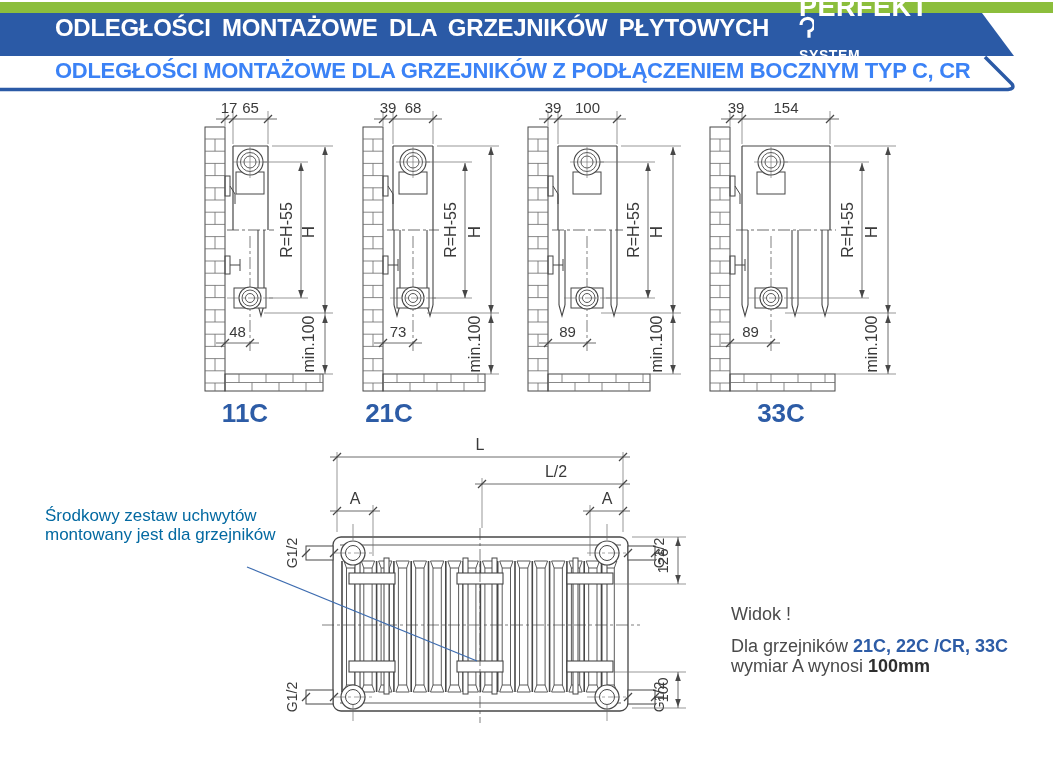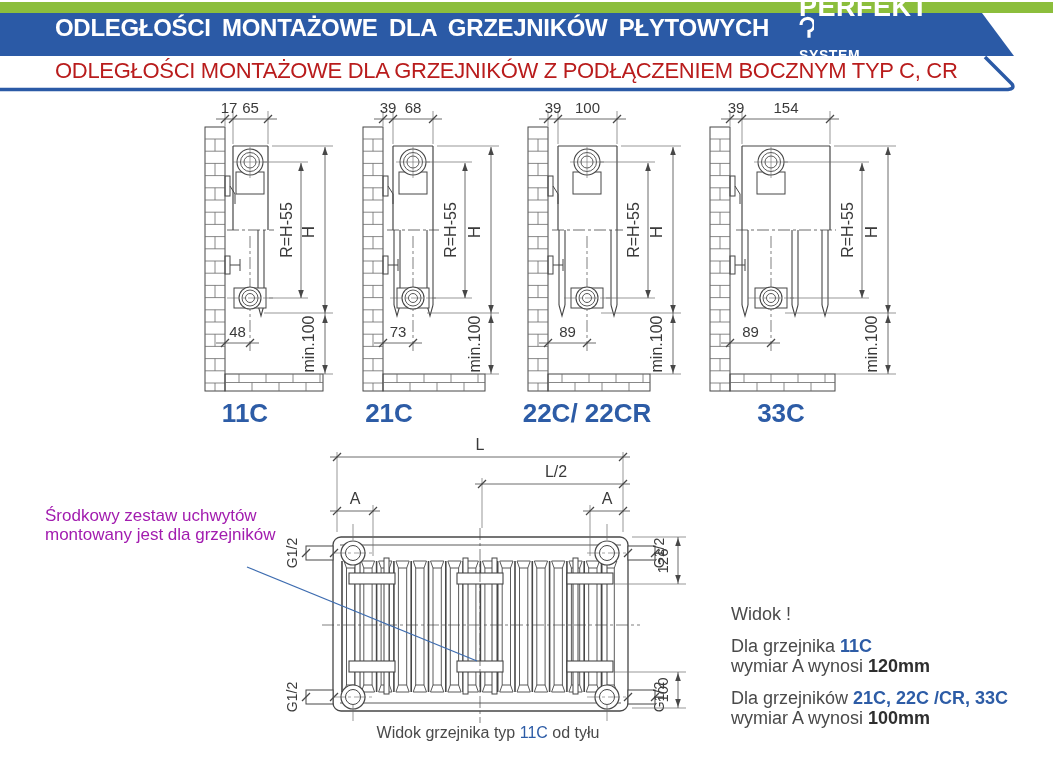--- a/index.html
+++ b/index.html
@@ -7,27 +7,27 @@
         font-family:"Liberation Sans",sans-serif;}
   .abs{position:absolute;}
   
   .title-band{left:0;top:13px;width:1015px;height:29px;display:flex;align-items:center;}
   .title-text{color:#fff;font-size:24px;font-weight:bold;letter-spacing:-0.3px;word-spacing:5px;
               padding-left:55px;white-space:nowrap;}
   .brand{color:#fff;font-weight:bold;font-size:27px;letter-spacing:0.5px;margin-left:14px;
          display:inline-flex;align-items:baseline;white-space:nowrap;flex-direction:column;}
   .brand-hook{position:relative;top:-7px;margin-left:-3px;}
   .brand-sub{font-size:14px;font-weight:bold;letter-spacing:0.6px;margin-left:16px;}
-  .subtitle{left:55px;top:58px;color:#b91c1c;font-size:22px;font-weight:normal;letter-spacing:-0.3px;
+  .subtitle{left:55px;top:58px;color:#3b82f6;font-size:22px;font-weight:bold;letter-spacing:-0.3px;
             white-space:nowrap;}
   
   .type-label{top:398px;transform:translateX(-50%);color:#2d5ca6;font-size:26px;font-weight:bold;
               white-space:nowrap;}
   
-  .note-left{left:45px;top:506px;color:#a21caf;font-size:17px;line-height:19px;}
+  .note-left{left:45px;top:506px;color:#0369a1;font-size:17px;line-height:19px;}
   .note-right{left:731px;top:604px;color:#4a4a4a;font-size:18px;line-height:20px;}
   .note-right .group{margin-top:12px;}
   .blue-strong{color:#2d5ca6;font-weight:bold;}
   .dark-strong{color:#2e2e2e;font-weight:bold;}
   .caption{left:488px;top:724px;transform:translateX(-50%);color:#4a4a4a;font-size:16px;white-space:nowrap;}
   .caption .blue{color:#2d5ca6;}
 </style>
 </head>
 <body>
 
@@ -639,37 +639,29 @@
       <svg class="brand-hook" width="15" height="24">
         <path d="M2 9 a6.5 6.5 0 1 1 8 6.3 l0 6.5" fill="none" stroke="#ffffff" stroke-width="3.2"></path>
       </svg>
       <span class="brand-sub">SYSTEM</span>
     </span>
   </div>
   <div class="abs subtitle">ODLEGŁOŚCI MONTAŻOWE DLA GRZEJNIKÓW Z PODŁĄCZENIEM BOCZNYM TYP C, CR</div>
 
   <div class="abs type-label" style="left:245px">11C</div>
   <div class="abs type-label" style="left:389px">21C</div>
-  <div class="abs type-label" style="left:587px">22C/ 22CR</div>
   <div class="abs type-label" style="left:781px">33C</div>
 
   <div class="abs note-left">
     <div>Środkowy zestaw uchwytów</div>
     <div>montowany jest dla grzejników</div>
   </div>
 
   <div class="abs note-right">
     <div>Widok !</div>
-    <div class="group">
-      <div><span>Dla grzejnika </span><span class="blue-strong">11C</span></div>
-      <div><span>wymiar A wynosi </span><span class="dark-strong">120mm</span></div>
-    </div>
     <div class="group">
       <div><span>Dla grzejników </span><span class="blue-strong">21C, 22C /CR, 33C</span></div>
       <div><span>wymiar A wynosi </span><span class="dark-strong">100mm</span></div>
     </div>
   </div>
 
-  <div class="abs caption">
-    <span>Widok grzejnika typ </span><span class="blue">11C</span><span> od tyłu</span>
-  </div>
 
 </div>
 
 </body></html>

